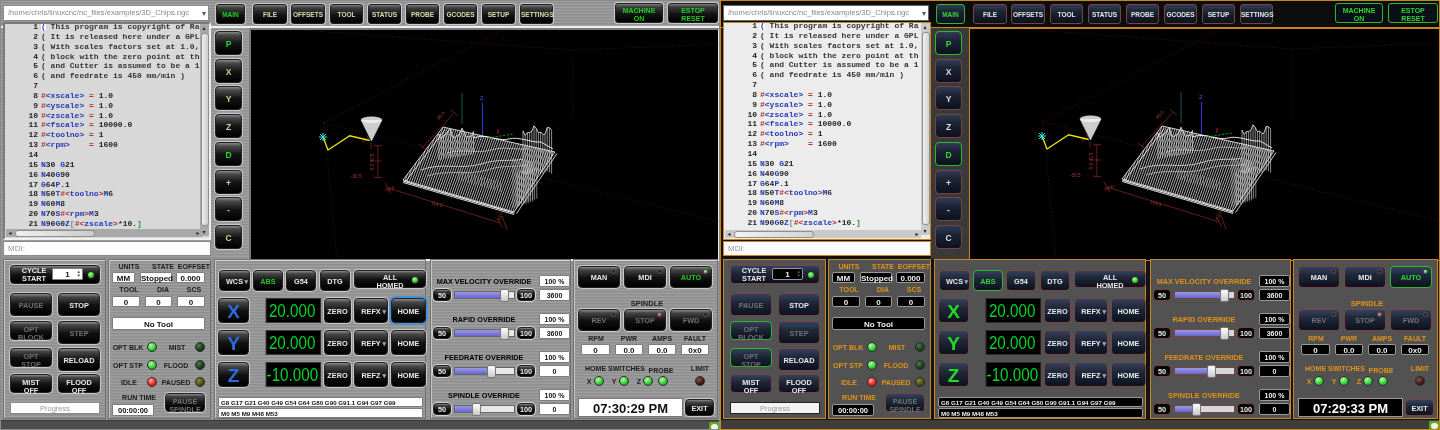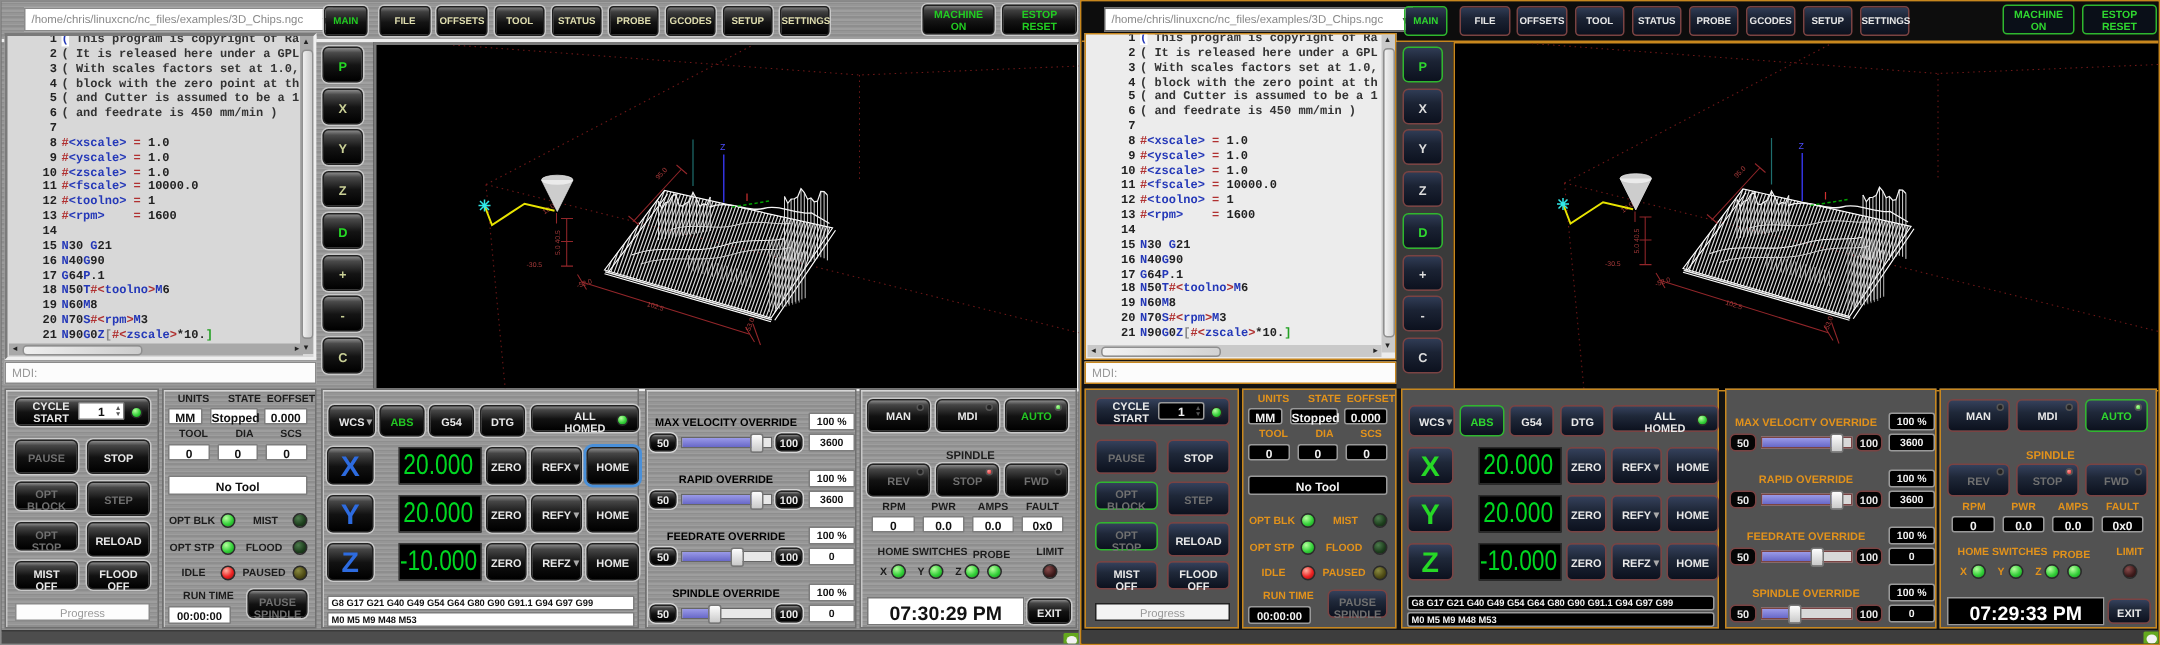--- a/index.html
+++ b/index.html
@@ -3,21 +3,21 @@
 *{margin:0;padding:0;box-sizing:border-box}
 body{width:1440px;height:430px;background:#4d4d4d;font-family:"Liberation Sans",sans-serif;overflow:hidden}
 .half{position:absolute;top:0;width:720px;height:430px;overflow:hidden}
 .half.light{left:0}
 .half.dark{left:720px}
 .half > div{position:absolute}
 .fr > div, .gbox > div, .topbar > div{position:absolute}
 
 
 .topbar{left:0;top:0;width:720px;height:27px}
-.pathentry{left:15px;top:4px;width:206px;height:16px;background:#fff;border:1px solid #8a8a8a;color:#888;font-size:7.6px;line-height:14px;padding-left:4px;white-space:nowrap;overflow:hidden}
+.pathentry{left:2px;top:4px;width:206px;height:16px;background:#fff;border:1px solid #8a8a8a;color:#888;font-size:7.6px;line-height:14px;padding-left:4px;white-space:nowrap;overflow:hidden}
 .pcar{position:absolute;right:2px;top:1px;color:#555;font-size:8px}
 .tab{top:3px;height:20px;border-radius:3px;text-align:center;font-size:6.5px;font-weight:bold;line-height:19px}
 .tab.big{line-height:8px;padding-top:3px;height:20px;top:2px;font-size:7px}
 .gbox{left:2px;top:21px;width:208px;height:218px;overflow:hidden}
 .gtext{margin-top:-2px}
 .gl{height:9.85px;white-space:nowrap;font-family:"Liberation Mono",monospace;font-size:8px;font-weight:bold;line-height:9.85px}
 .ln{display:inline-block;width:36px;text-align:right;padding-right:3px}
 .gt r{color:#b03030;font-style:normal}
 .gt b{color:#2438b8}
 .gt gy{color:#888}

